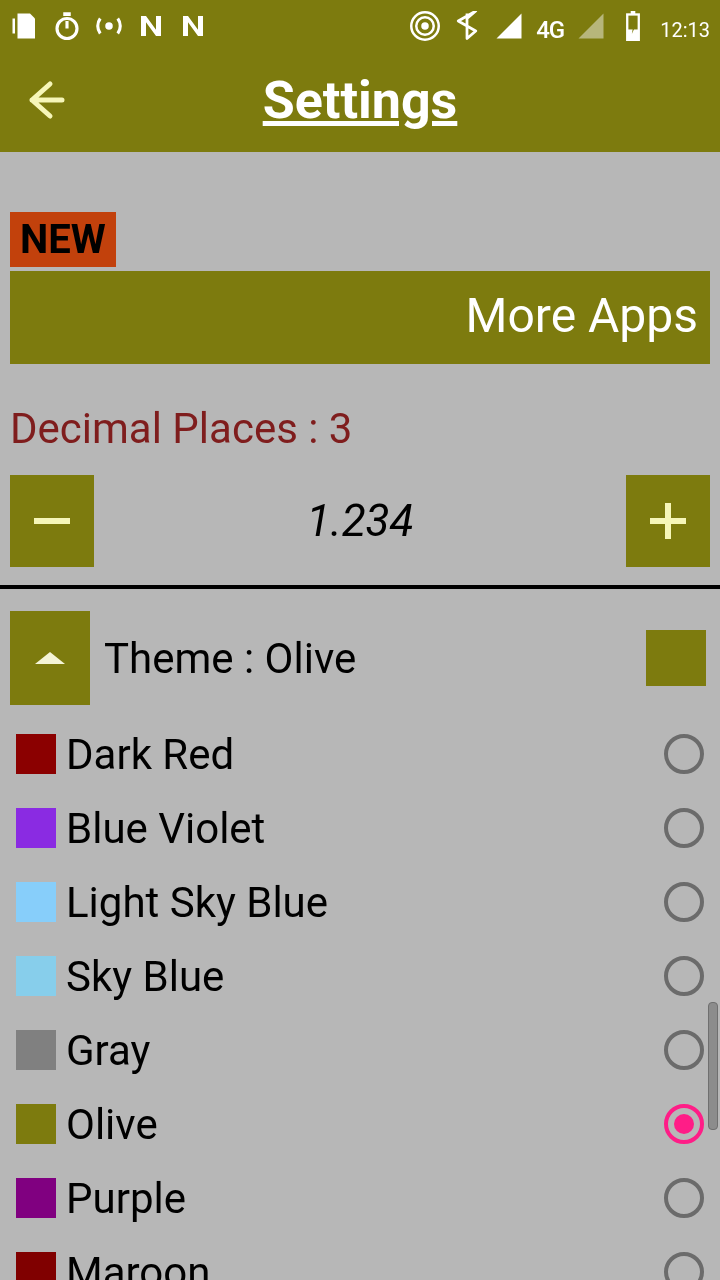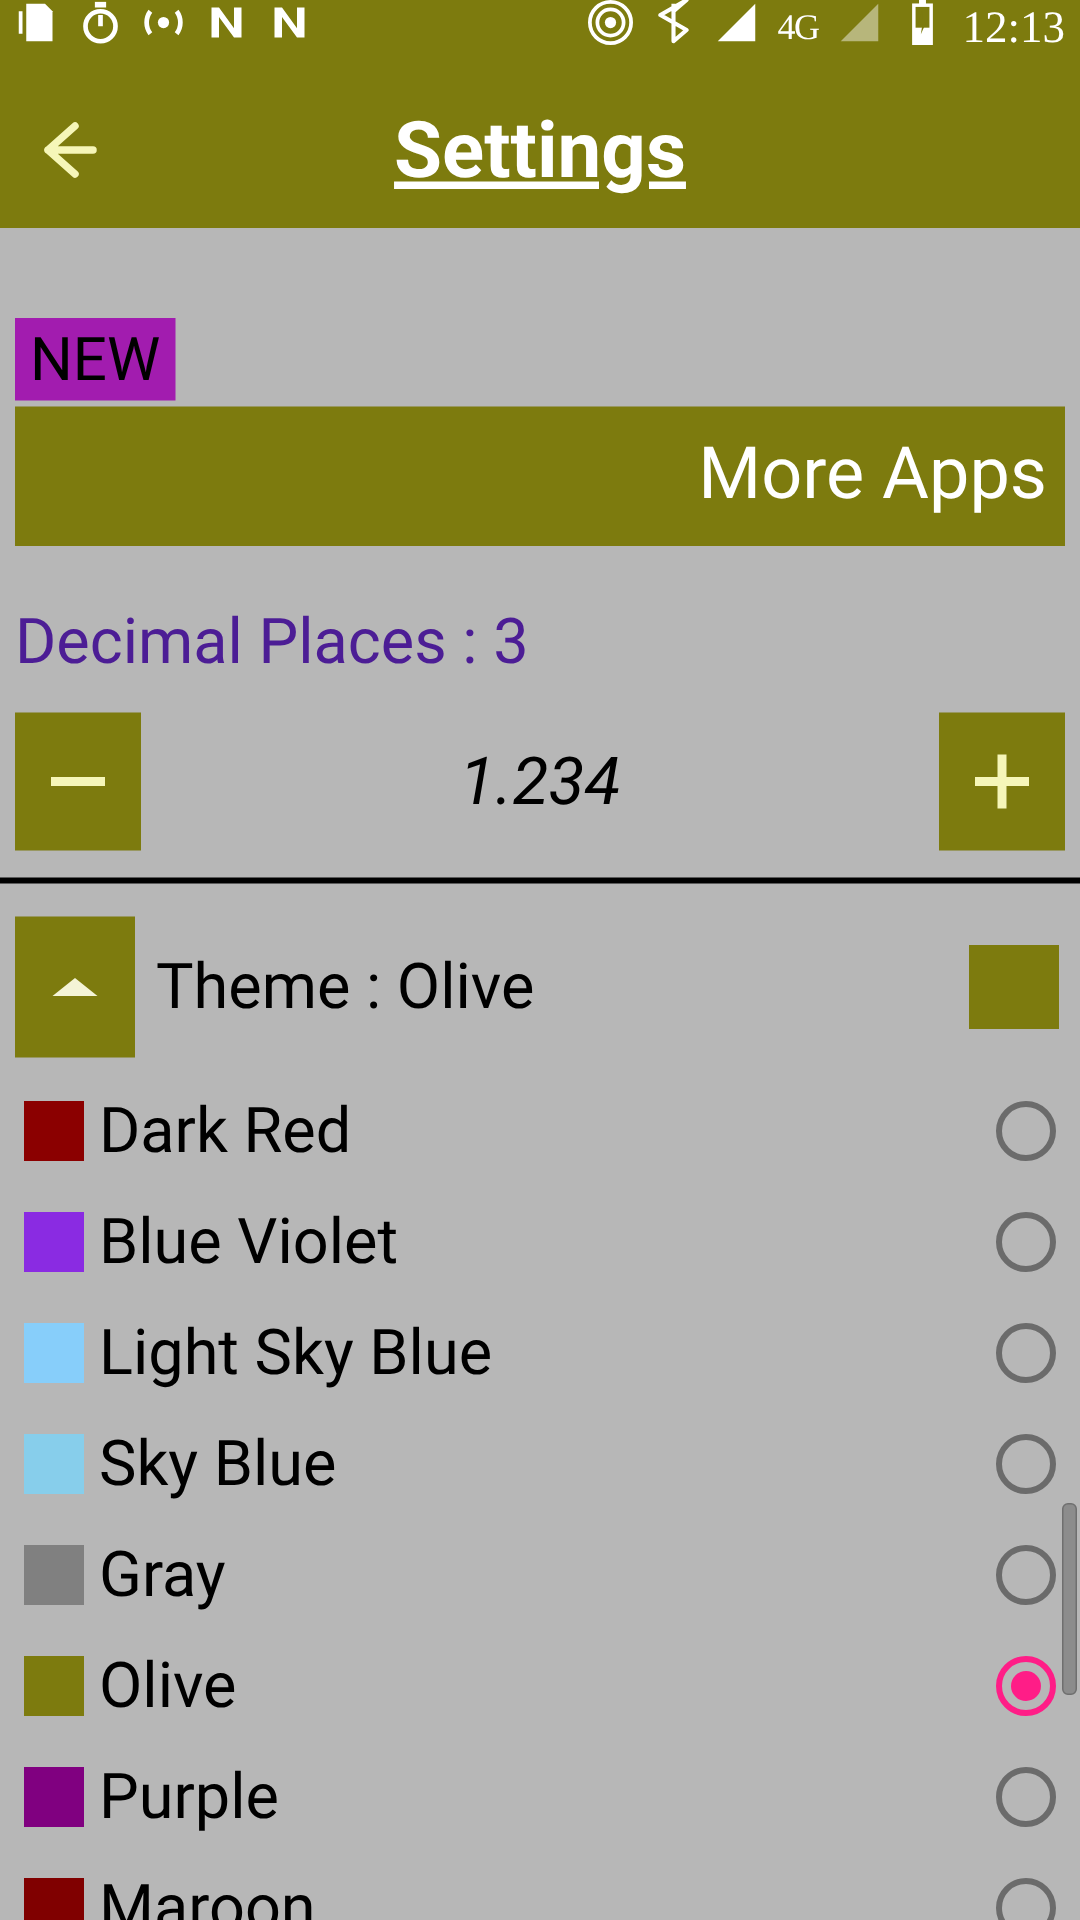--- a/index.html
+++ b/index.html
@@ -4,32 +4,31 @@
 <style>
   * { box-sizing: border-box; margin: 0; padding: 0; }
   html, body { width: 720px; height: 1280px; overflow: hidden; font-family: Roboto, Arial, sans-serif; }
   body { background: #b7b7b7; }
 
   
   .status-bar {
     height: 48px;
     background: #7d7b0e;
     display: flex;
-    align-items: flex-start;
+    align-items: flex-end;
     justify-content: space-between;
     padding: 0 10px;
     color: #fff;
     font-size: 28px;
-    font-family: Liberation Serif, serif;
   }
   .status-left, .status-right { display: flex; align-items: center; gap: 12px; }
   .status-right .net4g { font-size: 24px; font-weight: 500; letter-spacing: -1px; }
   .status-bar svg { width: 30px; height: 30px; fill: #fff; }
   .status-right .tri-dim { opacity: .45; }
-  .clock { font-size: 30px; font-weight: 400; }
+  .clock { font-size: 20px; font-weight: 400; }
 
   
   .title-bar {
     height: 104px;
     background: #7d7b0e;
     display: flex;
     align-items: center;
     position: relative;
   }
   .back-btn {
@@ -45,37 +44,37 @@
     pointer-events:none;
     text-decoration:underline;
   }
 
   
   .content { padding: 0; }
 
   .new-block { padding: 10px 10px 0 10px; margin-top: 50px;}
   .new-badge {
     display:inline-block;
-    background:#a21caf;
+    background:#c2410c;
     color:#000;
     font-size:40px;
-    font-weight:400;
+    font-weight:700;
     padding:4px 10px;
   }
   .more-apps-btn {
     background:#7d7b0e;
     color:#fff;
     font-size:48px;
     text-align:right;
     padding:16px 12px 20px 0;
     margin-top:4px;
   }
 
   .decimal-section { padding: 40px 10px 18px 10px; }
-  .decimal-label { font-size:42px; color:#4c1d95; }
+  .decimal-label { font-size:42px; color:#7f1d1d; }
   .stepper-row { display:flex; align-items:center; margin-top:22px;font-style:italic; }
   .sq-btn {
     width:84px; height:92px;
     background:#7d7b0e;
     display:flex; align-items:center; justify-content:center;
   }
   .sq-btn svg { width:52px; height:52px; stroke:#f6f6b8; stroke-width:6; stroke-linecap:butt; }
   .stepper-value { flex:1; text-align:center; font-size:44px; color:#000; }
 
   .hr { height:4px; background:#000; }

